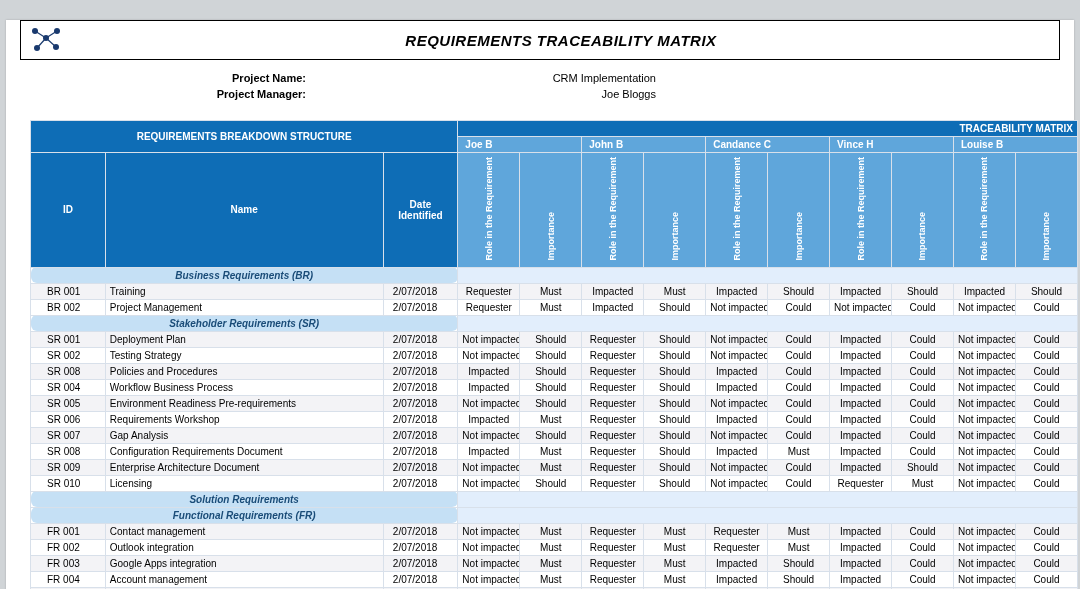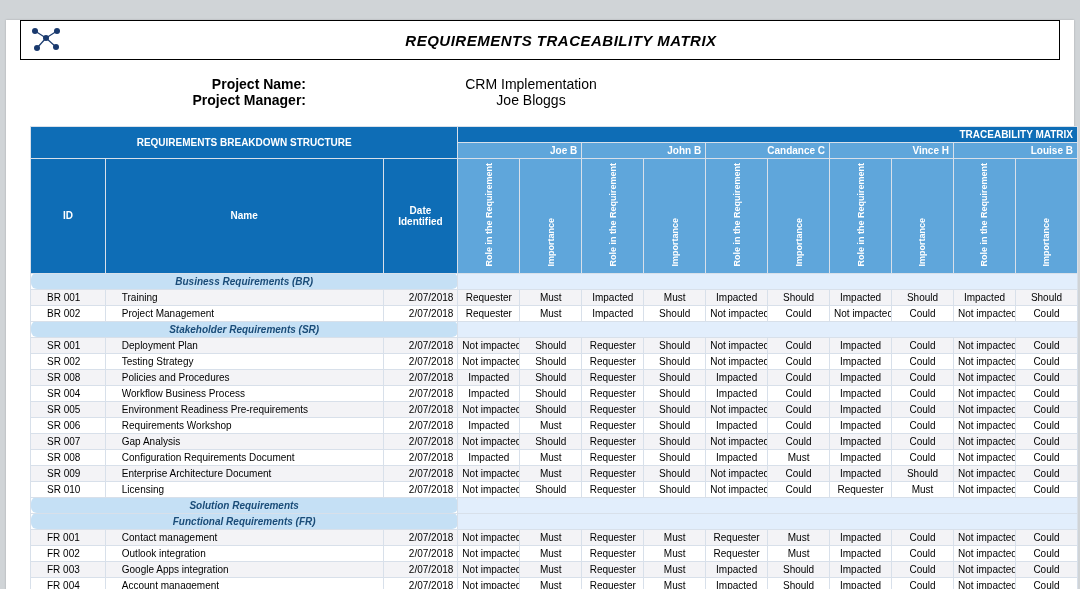--- a/index.html
+++ b/index.html
@@ -11,60 +11,60 @@
   }
   .page {
     background: #fff;
     width: 1068px;
     margin: 0 auto;
     padding: 0;
     box-shadow: 0 0 2px rgba(0,0,0,0.2);
   }
   .header-bar {
     border: 1px solid #000;
-    margin: 14px 14px 16px 14px;
+    margin: 14px 14px 10px 14px;
     height: 40px;
     display: flex;
     align-items: center;
     position: relative;
   }
   .logo {
     margin-left: 8px;
   }
   .title {
     flex: 1;
     text-align: center;
     font-weight: bold;
     font-size: 15px;
     font-style: italic;
     letter-spacing: 0.5px;
   }
   .meta {
     margin: 10px 0 18px 180px;
-    font-size: 14px;
+    font-size: 11px;
   }
   .meta-row { display: flex; line-height: 16px; }
   .meta-label { font-weight: bold; width: 120px; text-align: right; }
-  .meta-val { width: 250px; text-align: center; margin-left: 100px; }
+  .meta-val { width: 250px; text-align: right; margin-left: 100px; }
 
   table {
     border-collapse: collapse;
     width: calc(100% - 20px);
     margin: 0 10px 0 24px;
     font-size: 10px;
     table-layout: fixed;
   }
   th, td {
     border: 1px solid #d8e0ea;
     padding: 2px 4px;
     overflow: hidden;
     white-space: nowrap;
   }
   .band-dark { background: #0e6db6; color: #fff; font-weight: bold; text-align: right; }
-  .band-mid  { background: #5fa6db; color: #fff; font-weight: bold; text-align: right; padding-left: 7px; }
+  .band-mid  { background: #5fa6db; color: #fff; font-weight: bold; text-align: left; padding-left: 7px; }
   .band-light{ background: #c5e0f5; color: #1a4c78; font-weight: bold; text-align: center; font-style: italic; border-radius: 6px; }
   .band-pale { background: #e2eefc; color: #1a4c78; font-weight: bold; text-align: center; font-style: italic; }
   .vcell {
     background: #5fa6db;
     color: #fff;
     font-size: 9px;
     text-align: center;
     vertical-align: bottom;
     height: 100px;
     padding: 4px 0;
@@ -72,22 +72,22 @@
   .vcell > span {
     writing-mode: vertical-rl;
     transform: rotate(180deg);
     display: inline-block;
     white-space: nowrap;
   }
   .hdr-rbs { background: #0e6db6; color:#fff; font-weight:bold; text-align:center; }
   .row td { background: #f3f3f6; }
   .row.alt td { background: #fff; }
   td.id   { text-align:left; padding-left:16px; }
-  td.name { text-align:left; padding-left:16px; }
-  td.date { text-align:right; padding-right:4px; }
+  td.name { text-align:left; padding-left:4px; }
+  td.date { text-align:right; padding-right:20px; }
   td.val  { text-align:center; }
   .col-id   { width: 70px; }
   .col-name { width: 260px; }
   .col-date { width: 70px; }
   .col-v    { width: 58px; }
 </style>
 </head>
 <body>
 
 <div class="page">

